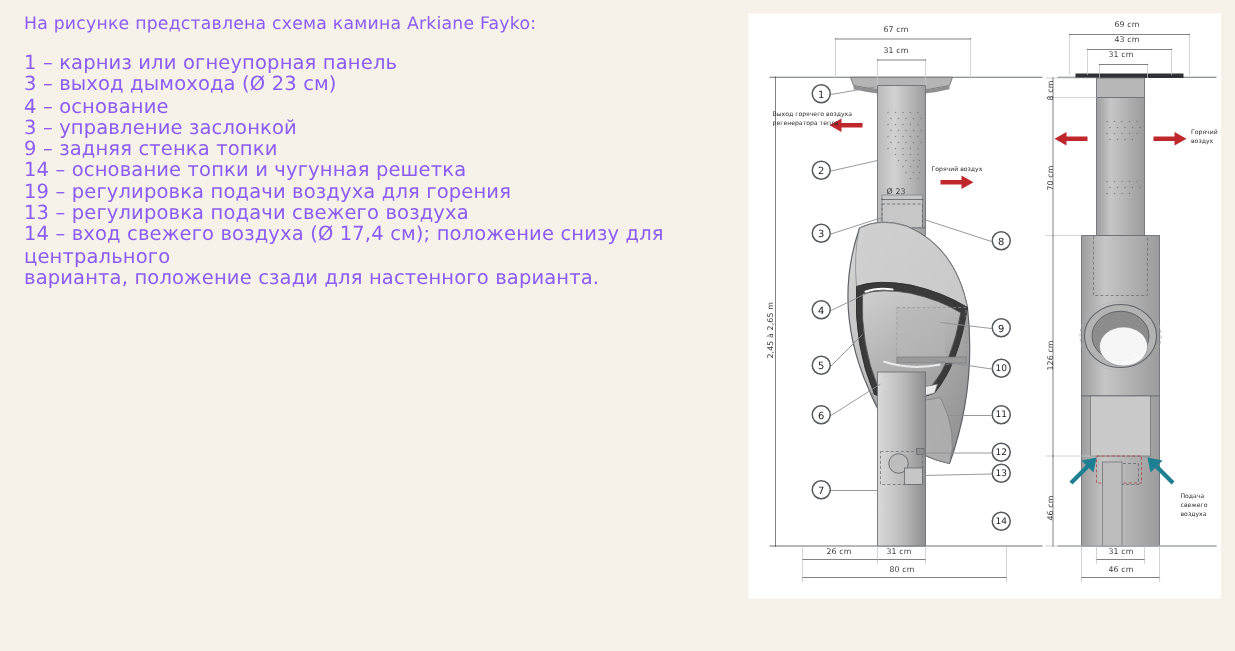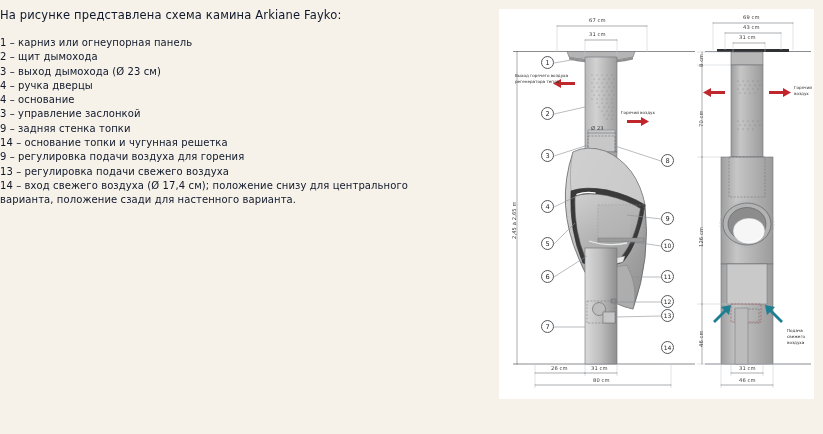--- a/index.html
+++ b/index.html
@@ -7,30 +7,30 @@
     width:823px;height:434px;
     background:#f6f2e9;
     font-family:"DejaVu Sans","Liberation Sans",sans-serif;
     overflow:hidden;
     position:relative;
   }
   #root{position:absolute;inset:0;}
 
   
   .legend{
-    position:absolute;left:0;top:8px;width:470px;
-    color:#0f172a;
+    position:absolute;left:16px;top:8px;width:470px;
+    color:#8b5cf6;
   }
   .legend .lead{
     font-size:11.5px;line-height:14px;letter-spacing:.15px;
     margin-bottom:14px;white-space:nowrap;
   }
   .legend ul{list-style:none;margin:0;padding:0;}
   .legend li{
-    font-size:10px;line-height:14.3px;letter-spacing:.1px;
+    font-size:13px;line-height:14.3px;letter-spacing:.1px;
     white-space:pre-wrap;
   }
 
   
   .panel{
     position:absolute;left:490px;top:0;width:333px;height:434px;
     background:#f6f2e9;
   }
   .sheet{
     position:absolute;left:9px;top:9px;width:315px;height:390px;
@@ -62,28 +62,26 @@
 </style>
 </head>
 <body>
 
 <div id="root">
 
   <div class="legend">
     <div class="lead">На рисунке представлена схема камина Arkiane Fayko:</div>
     <ul>
       <li>1 – карниз или огнеупорная панель</li>
-      <li>2 – щит дымохода</li>
       <li>3 – выход дымохода (Ø 23 см)</li>
-      <li>4 – ручка дверцы</li>
       <li>4 – основание</li>
       <li>3 – управление заслонкой</li>
       <li>9 – задняя стенка топки</li>
       <li>14 – основание топки и чугунная решетка</li>
-      <li>9 – регулировка подачи воздуха для горения</li>
+      <li>19 – регулировка подачи воздуха для горения</li>
       <li>13 – регулировка подачи свежего воздуха</li>
       <li>14 – вход свежего воздуха (Ø 17,4 см); положение снизу для центрального
 варианта, положение сзади для настенного варианта.</li>
     </ul>
   </div>
 
   <div class="panel">
     <div class="sheet">
 
       <svg class="draw" viewBox="0 0 315 390">

